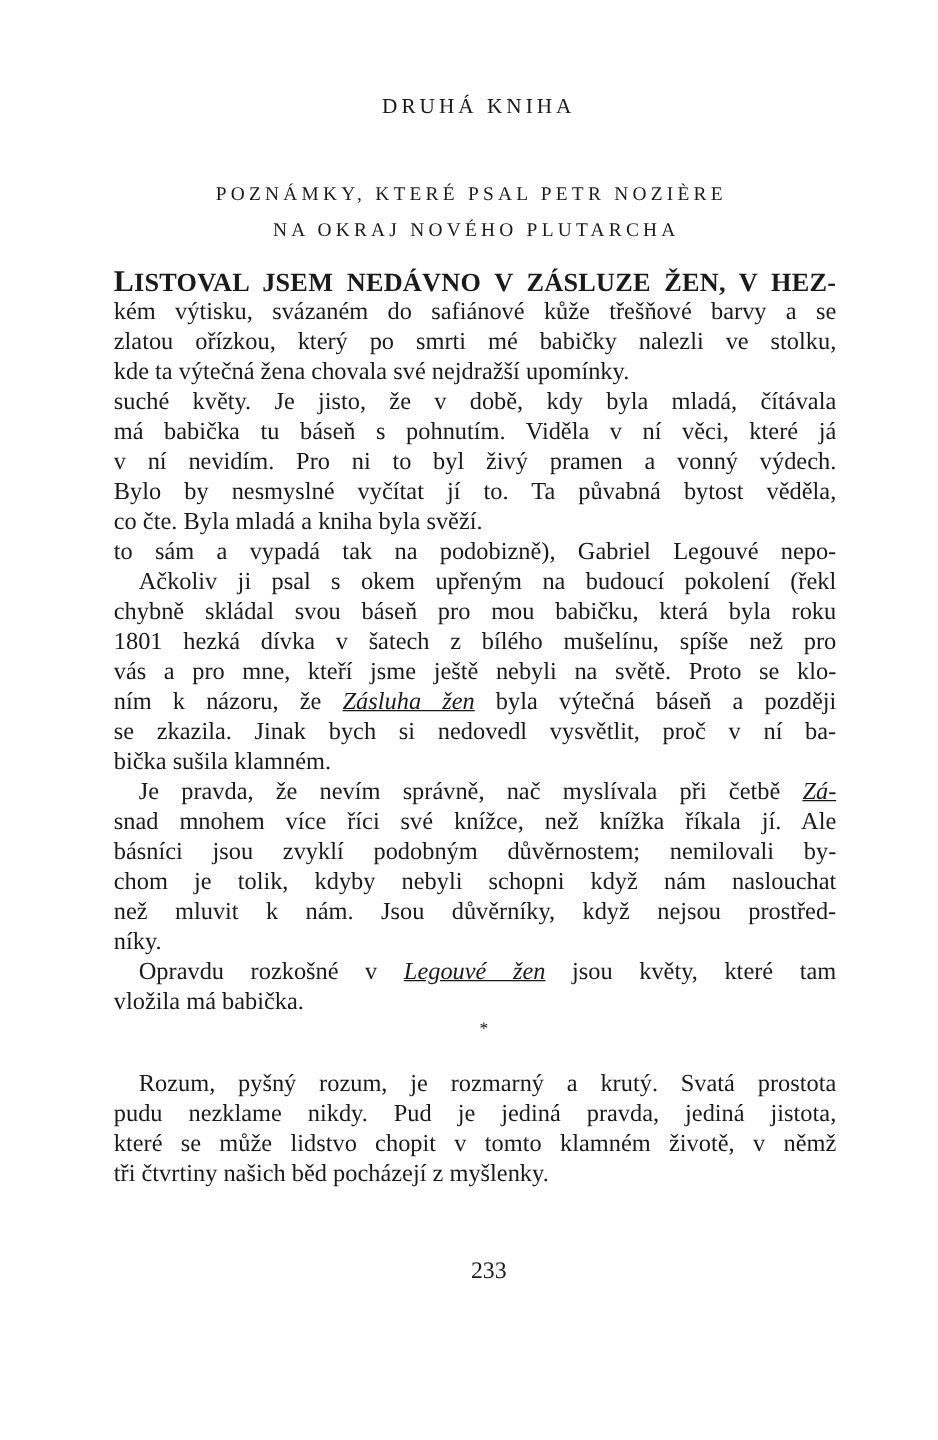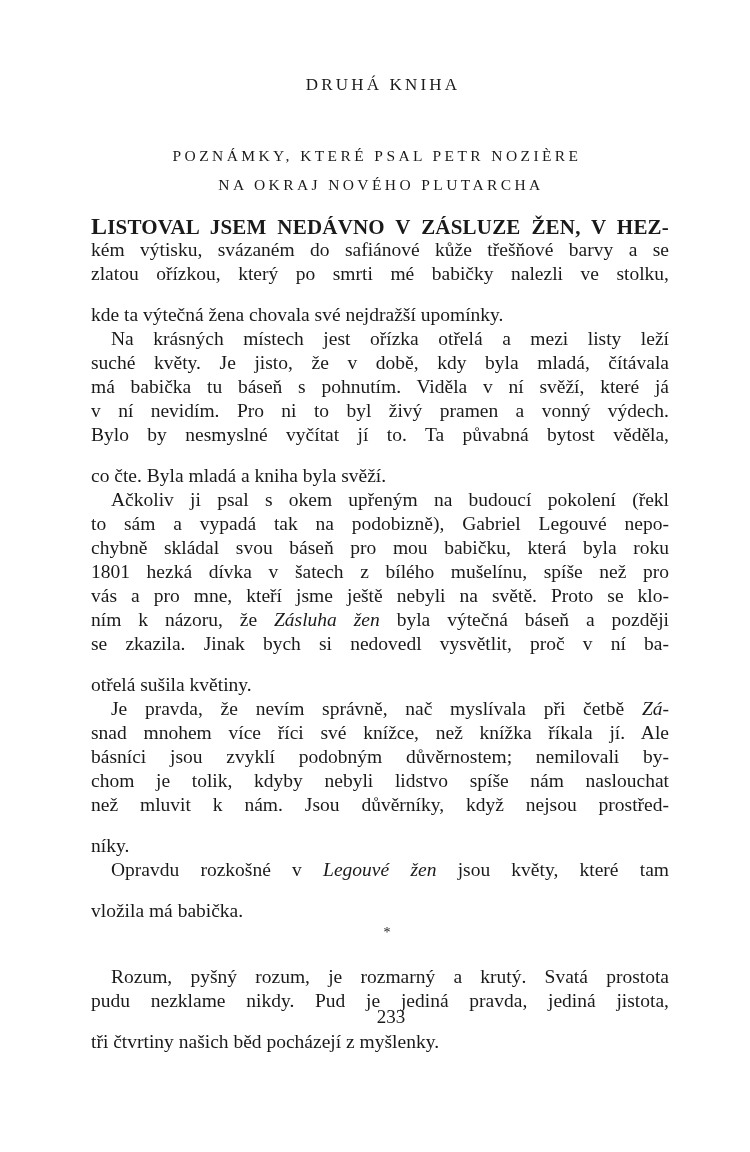--- a/index.html
+++ b/index.html
@@ -24,29 +24,29 @@
     .ct1 { top: 147px; margin-left: 2px; }
     .ct2 { top: 176px; margin-left: 6px; }
     .body-text {
       position: absolute; left: 91px; width: 578px; top: 214px;
       font-size: 19.5px; line-height: 24px;
     }
     .line {
       display: block; height: 24px; white-space: nowrap;
       text-align: justify; text-align-last: justify;
     }
-    .line.last { text-align-last: left; margin-top: 17px; }
+    .line.last { text-align-last: left; }
     .line.indent { padding-left: 20px; }
     .line.caps { font-size: 21px; letter-spacing: 0.2px; font-weight: bold; }
     .line.caps .lead { font-size: 24px; }
     .sep {
       display: block; height: 42px; text-align: center;
       font-size: 14px; line-height: 20px; padding-left: 14px;
     }
-    i { font-style: italic; }
+    i { font-style: italic; text-decoration: underline; }
     .page-number {
       position: absolute; left: 0; width: 750px; top: 1006px;
       text-align: center; font-size: 19px; margin-left: 16px;
     }
   </style>
 </head>
 <body>
 
 <div class="page">
   <div class="book-title">DRUHÁ KNIHA</div>
@@ -56,56 +56,56 @@
   <div class="body-text">
 
     <div>
       <span class="line caps"><span class="lead">L</span><span>ISTOVAL JSEM NEDÁVNO V ZÁSLUZE ŽEN, V HEZ-</span></span>
       <span class="line">kém výtisku, svázaném do safiánové kůže třešňové barvy a se</span>
       <span class="line">zlatou ořízkou, který po smrti mé babičky nalezli ve stolku,</span>
       <span class="line last">kde ta výtečná žena chovala své nejdražší upomínky.</span>
     </div>
 
     <div>
-      <span class="line indent">Na krásných místech jest ořízka otřelá a mezi listy leží</span>
       <span class="line">suché květy. Je jisto, že v době, kdy byla mladá, čítávala</span>
-      <span class="line">má babička tu báseň s pohnutím. Viděla v ní svěží, které já</span>
+      <span class="line">má babička tu báseň s pohnutím. Viděla v ní věci, které já</span>
       <span class="line">v ní nevidím. Pro ni to byl živý pramen a vonný výdech.</span>
       <span class="line">Bylo by nesmyslné vyčítat jí to. Ta půvabná bytost věděla,</span>
       <span class="line last">co čte. Byla mladá a kniha byla svěží.</span>
     </div>
 
     <div>
+      <span class="line">to sám a vypadá tak na podobizně), Gabriel Legouvé nepo-</span>
       <span class="line indent">Ačkoliv ji psal s okem upřeným na budoucí pokolení (řekl</span>
-      <span class="line">to sám a vypadá tak na podobizně), Gabriel Legouvé nepo-</span>
       <span class="line">chybně skládal svou báseň pro mou babičku, která byla roku</span>
       <span class="line">1801 hezká dívka v šatech z bílého mušelínu, spíše než pro</span>
       <span class="line">vás a pro mne, kteří jsme ještě nebyli na světě. Proto se klo-</span>
       <span class="line"><span>ním k názoru, že </span><i>Zásluha žen</i><span> byla výtečná báseň a později</span></span>
       <span class="line">se zkazila. Jinak bych si nedovedl vysvětlit, proč v ní ba-</span>
-      <span class="line last">otřelá sušila květiny.</span>
+      <span class="line last">bička sušila klamném.</span>
     </div>
 
     <div>
       <span class="line indent"><span>Je pravda, že nevím správně, nač myslívala při četbě </span><i>Zá-</i></span>
       <span class="line">snad mnohem více říci své knížce, než knížka říkala jí. Ale</span>
       <span class="line">básníci jsou zvyklí podobným důvěrnostem; nemilovali by-</span>
-      <span class="line">chom je tolik, kdyby nebyli lidstvo spíše nám naslouchat</span>
+      <span class="line">chom je tolik, kdyby nebyli schopni když nám naslouchat</span>
       <span class="line">než mluvit k nám. Jsou důvěrníky, když nejsou prostřed-</span>
       <span class="line last">níky.</span>
     </div>
 
     <div>
       <span class="line indent"><span>Opravdu rozkošné v </span><i>Legouvé žen</i><span> jsou květy, které tam</span></span>
       <span class="line last">vložila má babička.</span>
     </div>
 
     <span class="sep">*</span>
 
     <div>
       <span class="line indent">Rozum, pyšný rozum, je rozmarný a krutý. Svatá prostota</span>
       <span class="line">pudu nezklame nikdy. Pud je jediná pravda, jediná jistota,</span>
+      <span class="line">které se může lidstvo chopit v tomto klamném životě, v němž</span>
       <span class="line last">tři čtvrtiny našich běd pocházejí z myšlenky.</span>
     </div>
   </div>
 
   <div class="page-number">233</div>
 </div>
 
 </body></html>

